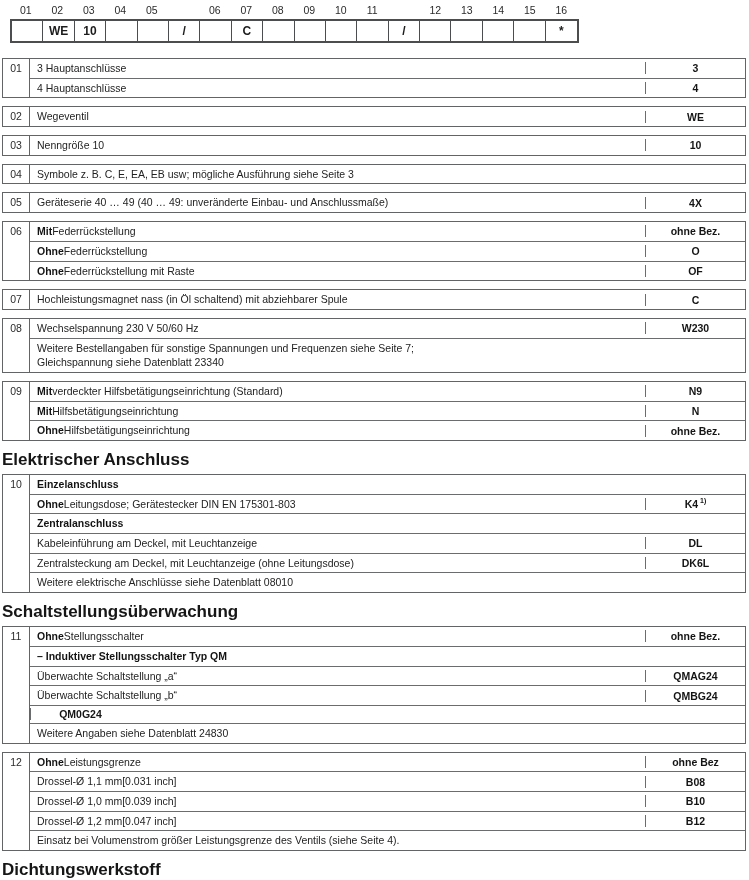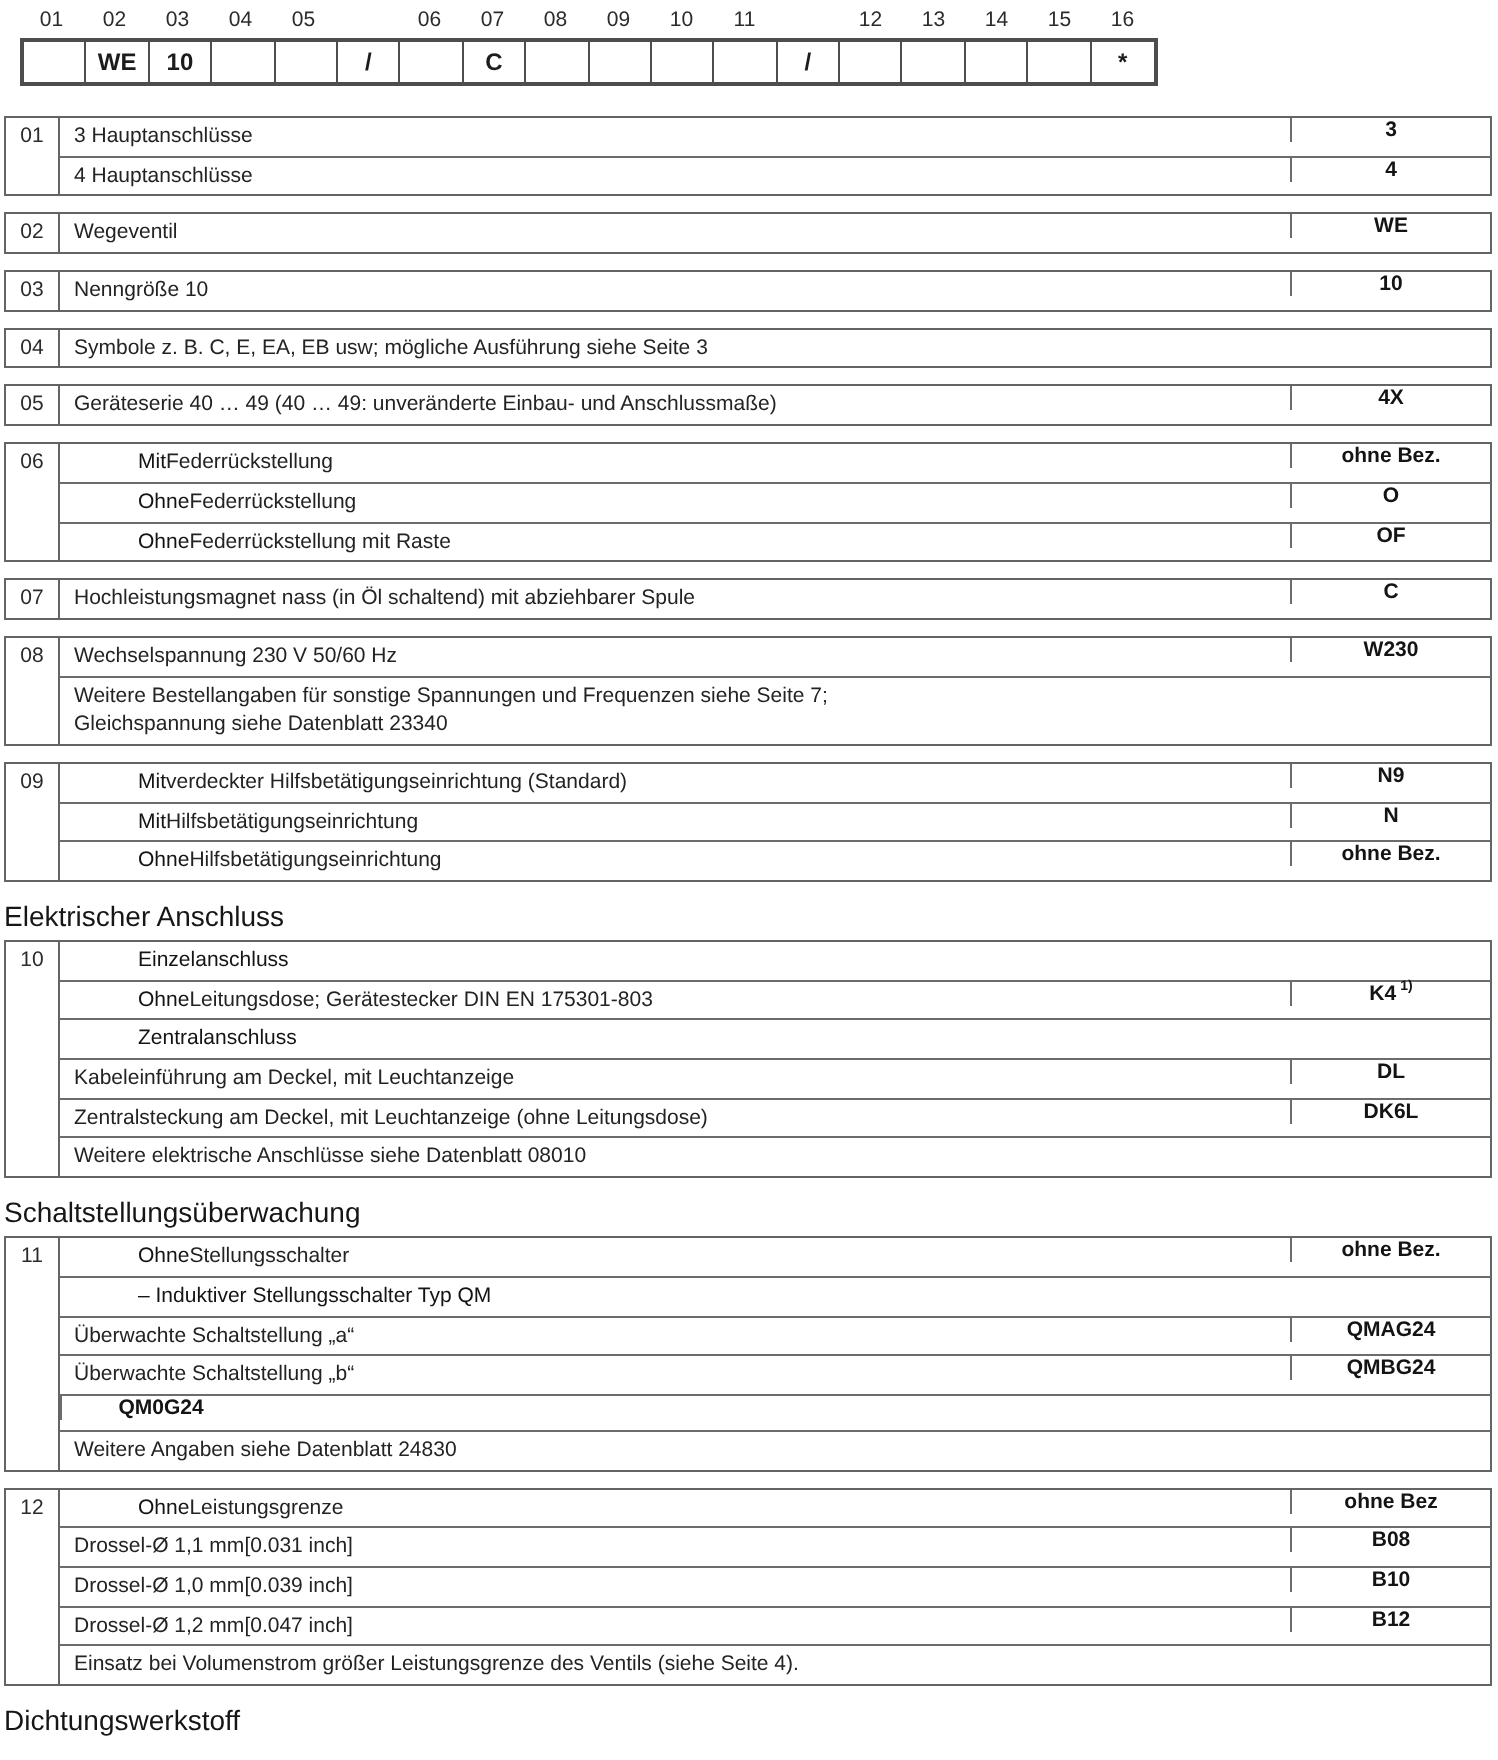--- a/index.html
+++ b/index.html
@@ -26,47 +26,47 @@
   .strip-cell {
     width: 31.4px; flex: 1 1 31.4px; height: 20px;
     border-right: 1.5px solid #4c4d4f;
     display: flex; align-items: center; justify-content: center;
     font-weight: bold; font-size: 12px; color: #1c1c1c;
   }
   .strip-cell:last-child { border-right: none; }
 
   
   .section-heading {
-    font-weight: normal; font-size: 14px; color: #161616;
+    font-weight: bold; font-size: 17px; color: #161616;
     margin: 9px 0 4px 0;
   }
   .group.no-heading { margin-top: 6px; }
 
   
   .block {
     display: flex; align-items: stretch;
     border: 1.5px solid #636466;
     margin-bottom: 8px; background: #fff;
   }
   .block-num {
     flex: 0 0 27px; width: 27px;
     border-right: 1px solid #636466;
     font-size: 10.5px; color: #2b2b2b;
     text-align: center; padding-top: 3px;
   }
   .block-rows { flex: 1; display: flex; flex-direction: column; }
-  .row { display: flex; align-items: flex-start; border-top: 1px solid #6b6c6e; min-height: 18px; }
+  .row { display: flex; align-items: center; border-top: 1px solid #6b6c6e; min-height: 18px; }
   .row:first-child { border-top: none; }
   .row-text {
     flex: 1; padding: 2px 6px 2px 7px;
     font-size: 10.5px; line-height: 1.4; color: #232323;
     display: flex; align-items: center; flex-wrap: wrap;
     white-space: pre-line;
   }
-  .row-text .b { font-weight: normal; color: #141414; margin-left: 32px; }
+  .row-text .b { font-weight: bold; color: #141414; }
   .row-text .i { }
   .row-code {
     flex: 0 0 100px; width: 100px;
     border-left: 1px solid #6b6c6e;
     display: flex; align-items: center; justify-content: center;
     font-weight: bold; font-size: 10.5px; color: #141414;
   }
   .row-code sup {
     font-size: 7px; font-weight: bold; line-height: 0;
     margin-left: 2px; position: relative; top: -3px;

